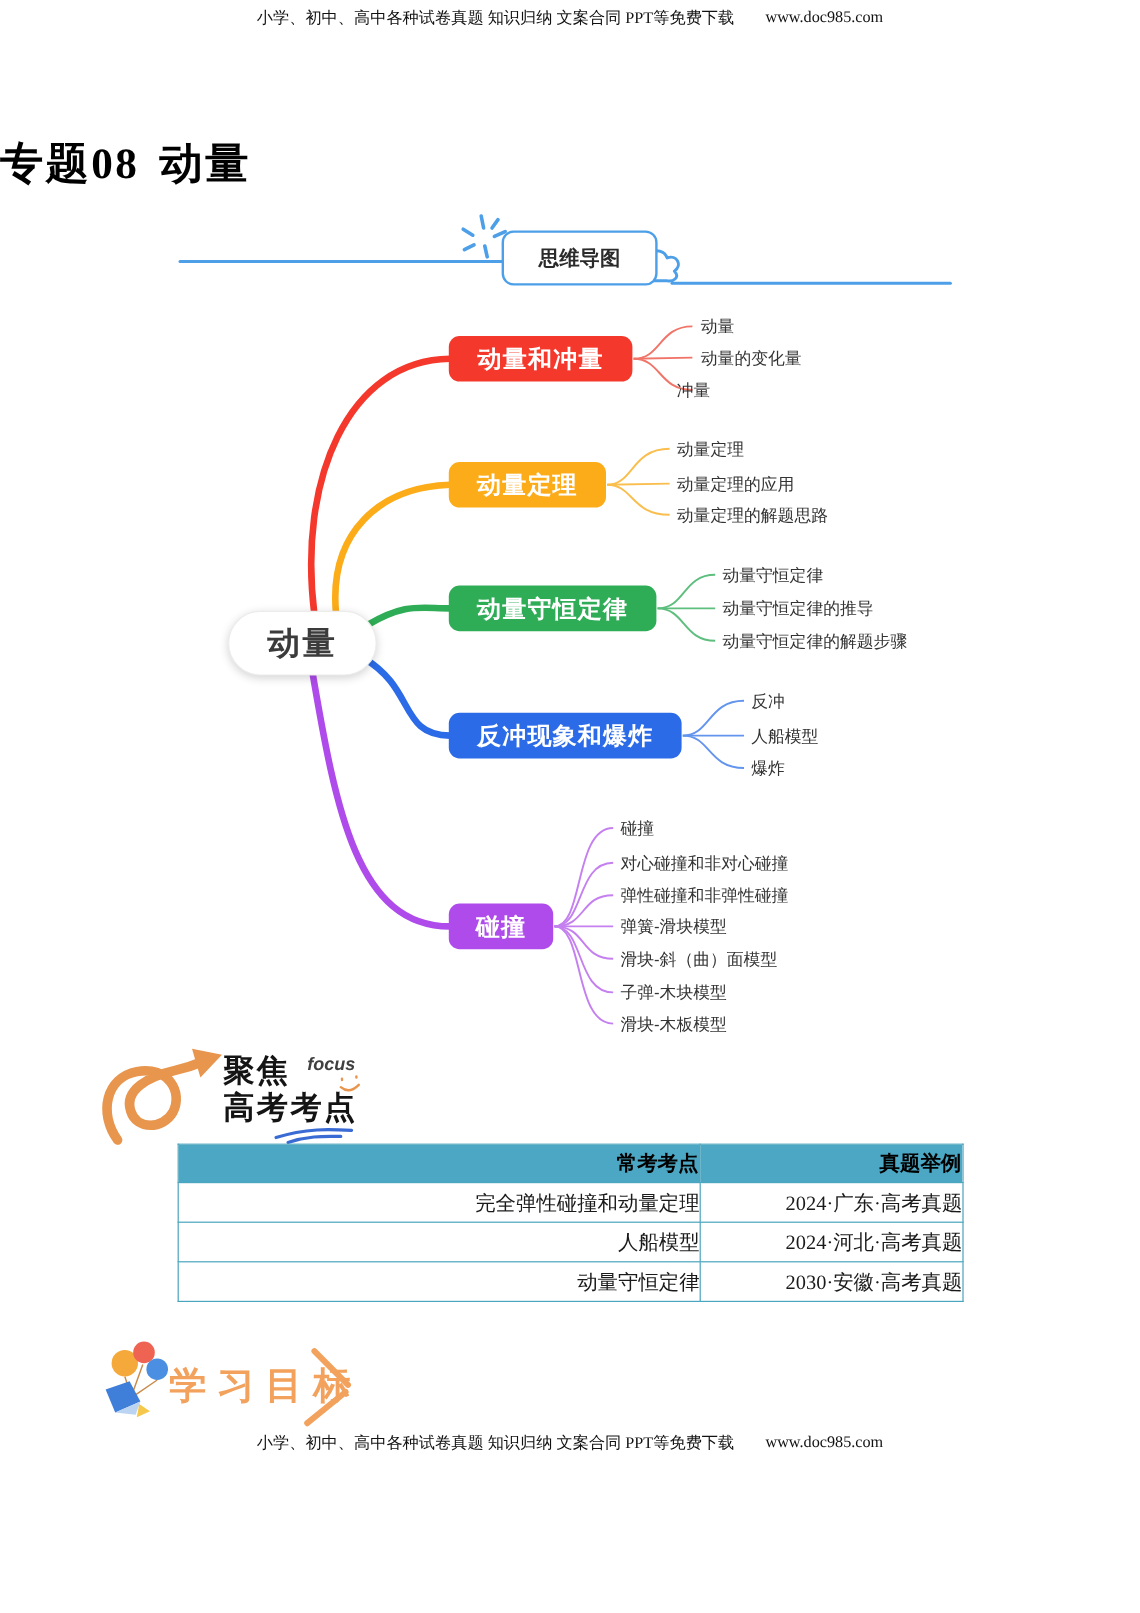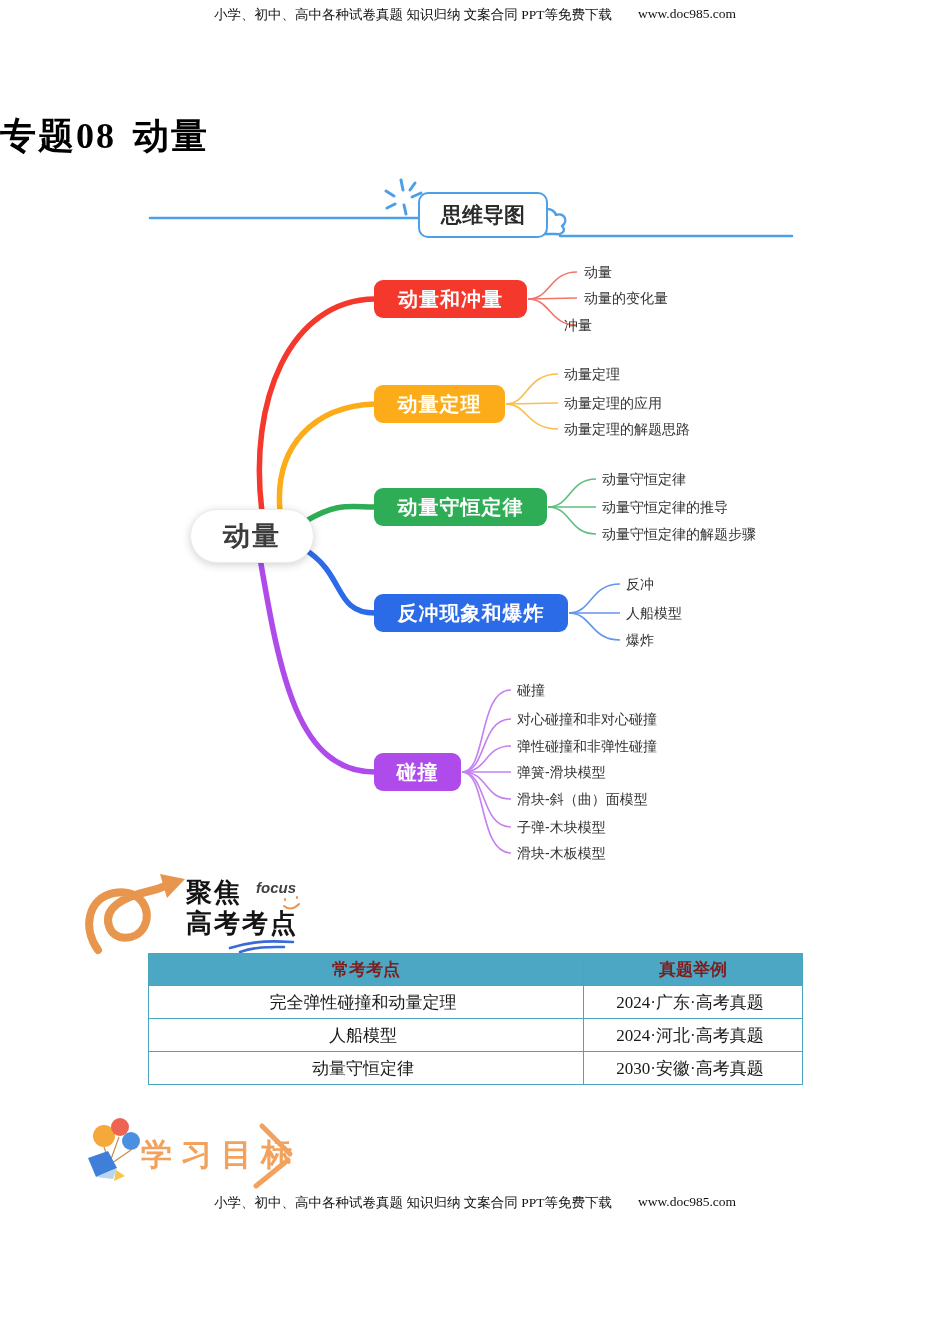--- a/index.html
+++ b/index.html
@@ -15,21 +15,21 @@
   .docline a{color:#111;text-decoration:none;}
 
   
   .title{width:950px;text-align:left;font-size:36px;font-weight:bold;color:#000;
          letter-spacing:2px;word-spacing:6px;}
 
   
   .secbox{box-sizing:border-box;border:2.5px solid #4D9FE8;border-radius:10px;
           display:flex;align-items:center;justify-content:center;
           font-family:"Liberation Sans", sans-serif;font-weight:bold;
-          font-size:21px;color:#2b2b2b;background:#fff;}
+          font-size:17px;color:#2b2b2b;background:#fff;}
 
   
   .mnode{box-sizing:border-box;border-radius:9px;display:flex;align-items:center;
          justify-content:center;color:#fff;font-family:"Liberation Sans", sans-serif;
          font-weight:bold;font-size:20px;letter-spacing:1px;}
   .root{background:#fff;border-radius:27px;box-shadow:0 2px 8px rgba(0,0,0,.18);
         border:1px solid #ececec;display:flex;align-items:center;justify-content:center;
         color:#3b3b3b;font-family:"Liberation Sans", sans-serif;font-weight:bold;
         font-size:27px;letter-spacing:2px;}
   .leaf{font-family:"Liberation Sans", sans-serif;font-size:14px;color:#333;
@@ -38,22 +38,22 @@
   
   .focus-big{font-family:"Liberation Sans", sans-serif;font-weight:bold;
              font-size:26px;color:#141414;letter-spacing:2px;line-height:30px;}
   .focus-tag{font-family:"Liberation Sans", sans-serif;font-weight:bold;font-style:italic;
              font-size:15px;color:#404040;}
 
   
   table.exam{border-collapse:collapse;table-layout:fixed;width:654px;}
   table.exam th, table.exam td{box-sizing:border-box;border:1.6px solid #4AA5BE;
       font-size:17px;overflow:hidden;white-space:nowrap;}
-  table.exam th{height:32px;color:#7f1d1d;font-weight:bold;text-align:center;}
-  table.exam td{height:33px;color:#1a1a1a;padding:0 16px 0 10px;background:#fff;text-align:center;}
+  table.exam th{height:32px;color:#000000;font-weight:bold;text-align:right;}
+  table.exam td{height:33px;color:#1a1a1a;padding:0 0 0 10px;background:#fff;text-align:right;}
 
   
   .goals-text{font-family:"Liberation Sans", sans-serif;font-weight:bold;font-size:31px;
               color:#F2A25C;letter-spacing:9px;white-space:nowrap;}
 </style>
 </head>
 <body>
 
 <div class="page">
 

